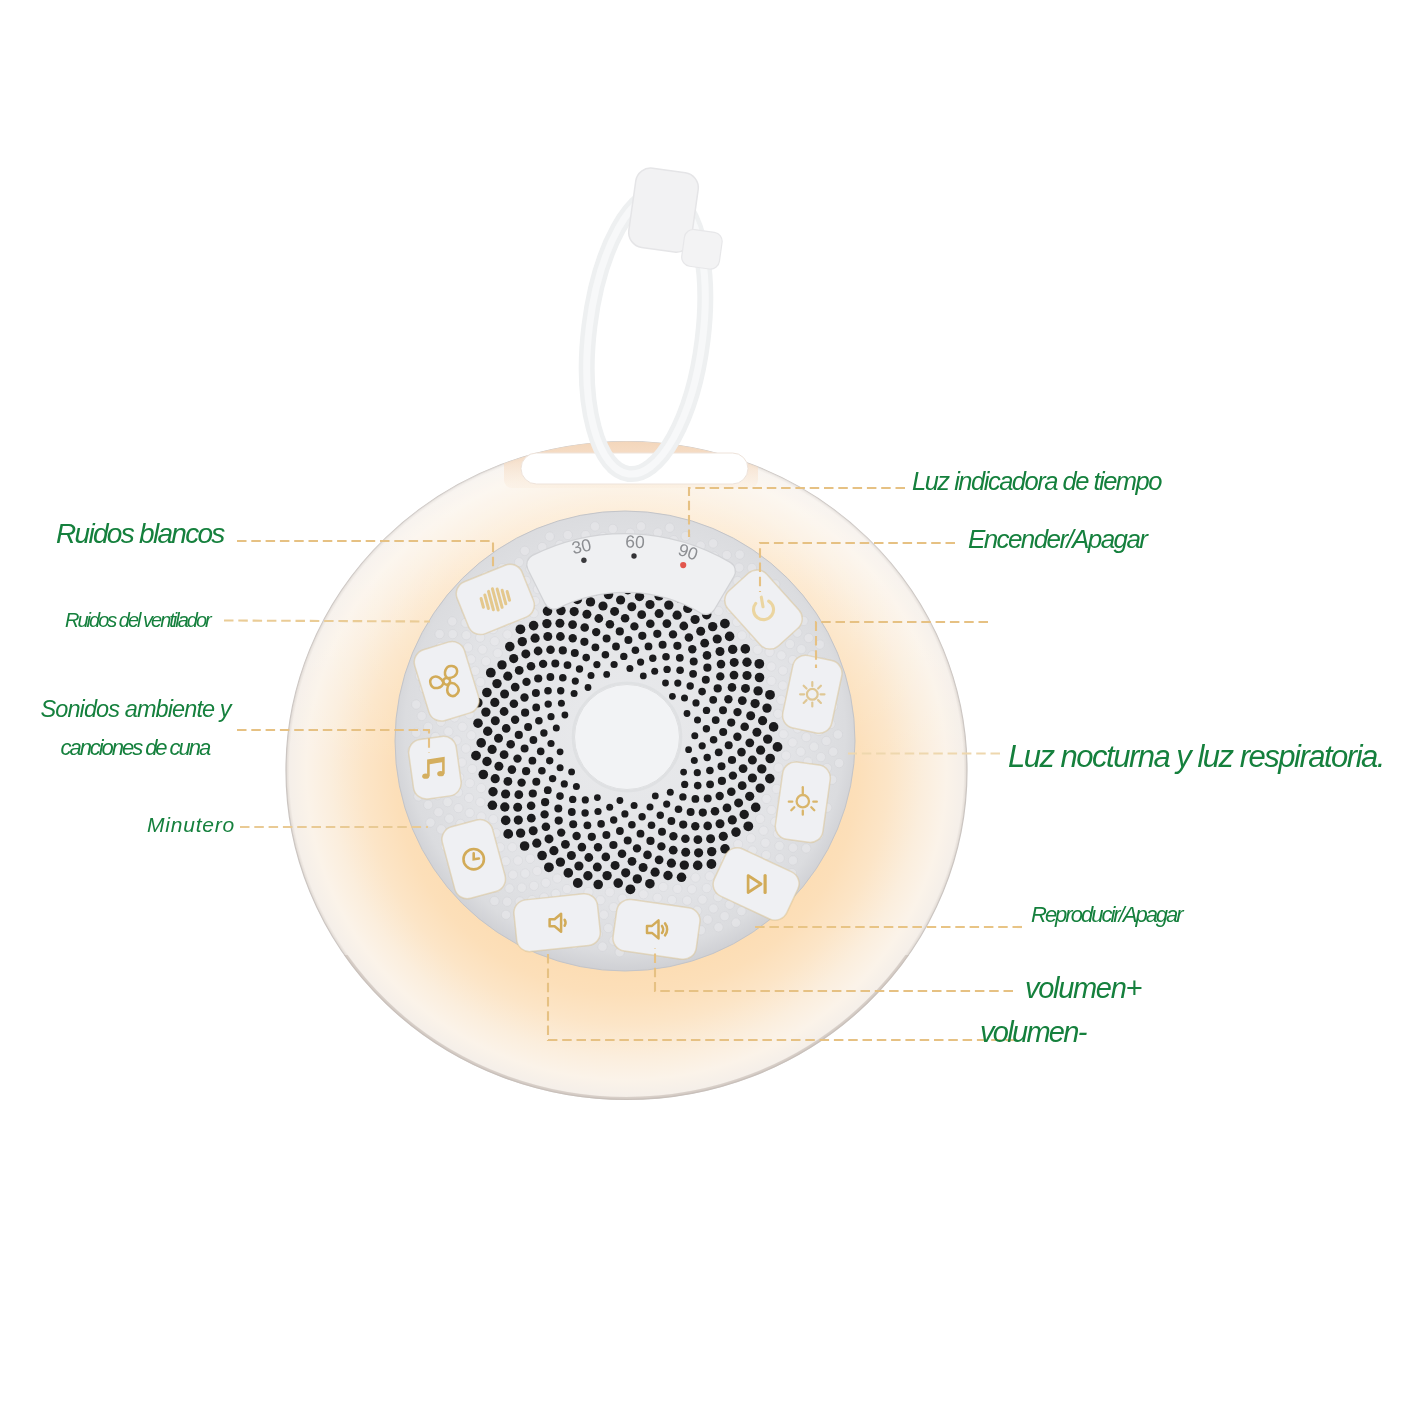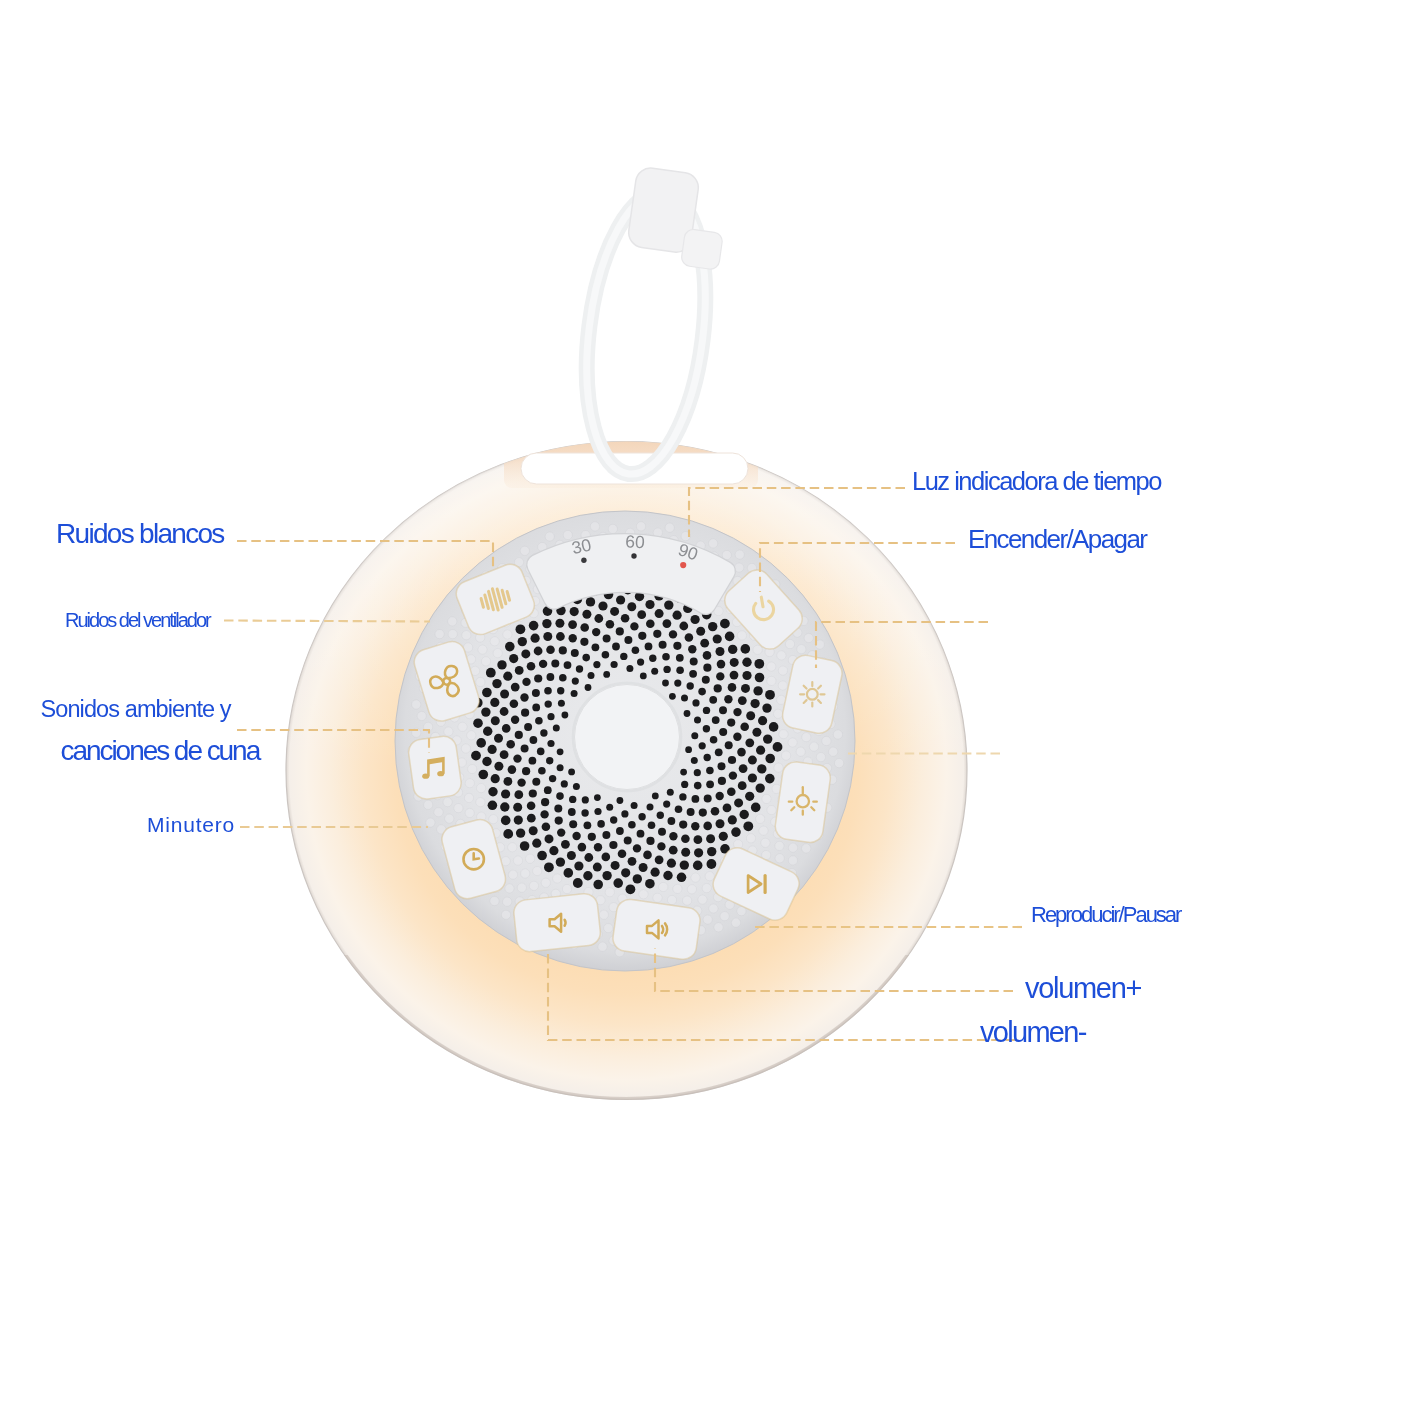--- a/index.html
+++ b/index.html
@@ -1,16 +1,16 @@
 <!DOCTYPE html>
 <html><head><meta charset="utf-8"><style>
 html,body{margin:0;padding:0;background:#ffffff;}
 #scene{position:relative;width:1414px;height:1414px;overflow:hidden;
  font-family:"Liberation Sans",sans-serif;}
-.lb{position:absolute;white-space:nowrap;color:#1d4ed8;line-height:1;}
+.lb{position:absolute;white-space:nowrap;color:#15803d;line-height:1;font-style:italic;}
 </style></head><body>
 <div id="scene">
 <svg width="1414" height="1414" viewBox="0 0 1414 1414" xmlns="http://www.w3.org/2000/svg" style="position:absolute;left:0;top:0">
       <defs>
         <radialGradient id="glow" cx="50%" cy="50%" r="50%">
           <stop offset="0%" stop-color="#fdeccf"></stop>
           <stop offset="58%" stop-color="#fcdcb2"></stop>
           <stop offset="68%" stop-color="#fcdfb9"></stop>
           <stop offset="77%" stop-color="#fce5c7"></stop>
           <stop offset="87%" stop-color="#fbeedd"></stop>
@@ -992,20 +992,21 @@
       <polyline points="955,543 760,543 760,592" fill="none" stroke="#e6c183" stroke-width="2.1" stroke-dasharray="9.5 4.8"></polyline>
       <polyline points="988,622 816,622 816,668" fill="none" stroke="#e6c183" stroke-width="2.1" stroke-dasharray="9.5 4.8"></polyline>
       <polyline points="1000,753.5 848,753.5" fill="none" stroke="#eed7ae" stroke-width="2.1" stroke-dasharray="9.5 4.8"></polyline>
       <polyline points="1022,927 752,927" fill="none" stroke="#e8c485" stroke-width="2.1" stroke-dasharray="9.5 4.8"></polyline>
       <polyline points="1013,991 655,991 655,948" fill="none" stroke="#e6c183" stroke-width="2.1" stroke-dasharray="9.5 4.8"></polyline>
       <polyline points="1015,1040 548,1040 548,950" fill="none" stroke="#e6c183" stroke-width="2.1" stroke-dasharray="9.5 4.8"></polyline>
     </svg>
 <div class="lb" id="lb0" style="left:56px;top:519.8px;font-size:28px;letter-spacing:-1.7px">Ruidos blancos</div>
 <div class="lb" id="lb1" style="left:65px;top:610.4px;font-size:20px;letter-spacing:-2px">Ruidos del ventilador</div>
 <div class="lb" id="lb2" style="left:40.5px;top:698.0px;font-size:23.5px;letter-spacing:-0.9px">Sonidos ambiente y</div>
-<div class="lb" id="lb3" style="left:60.5px;top:737.3px;font-size:28px;letter-spacing:-2.05px">canciones de cuna</div>
+<div class="lb" id="lb3" style="left:60.5px;top:737.3px;font-size:22px;letter-spacing:-2.05px">canciones de cuna</div>
 <div class="lb" id="lb4" style="left:147px;top:814.0px;font-size:21px;letter-spacing:0.8px">Minutero</div>
 <div class="lb" id="lb5" style="left:912px;top:468.8px;font-size:25.5px;letter-spacing:-1.5px">Luz indicadora de tiempo</div>
 <div class="lb" id="lb6" style="left:968px;top:525.9px;font-size:26px;letter-spacing:-1.6px">Encender/Apagar</div>
-<div class="lb" id="lb9" style="left:1031px;top:904.2px;font-size:22px;letter-spacing:-2px">Reproducir/Pausar</div>
+<div class="lb" id="lb8" style="left:1008px;top:741.4px;font-size:31px;letter-spacing:-1.5px">Luz nocturna y luz respiratoria.</div>
+<div class="lb" id="lb9" style="left:1031px;top:904.2px;font-size:22px;letter-spacing:-2px">Reproducir/Apagar</div>
 <div class="lb" id="lb10" style="left:1025px;top:974.0px;font-size:29px;letter-spacing:-1.3px">volumen+</div>
 <div class="lb" id="lb11" style="left:980px;top:1017.5px;font-size:29px;letter-spacing:-1.7px">volumen-</div>
 </div>
 
 </body></html>

